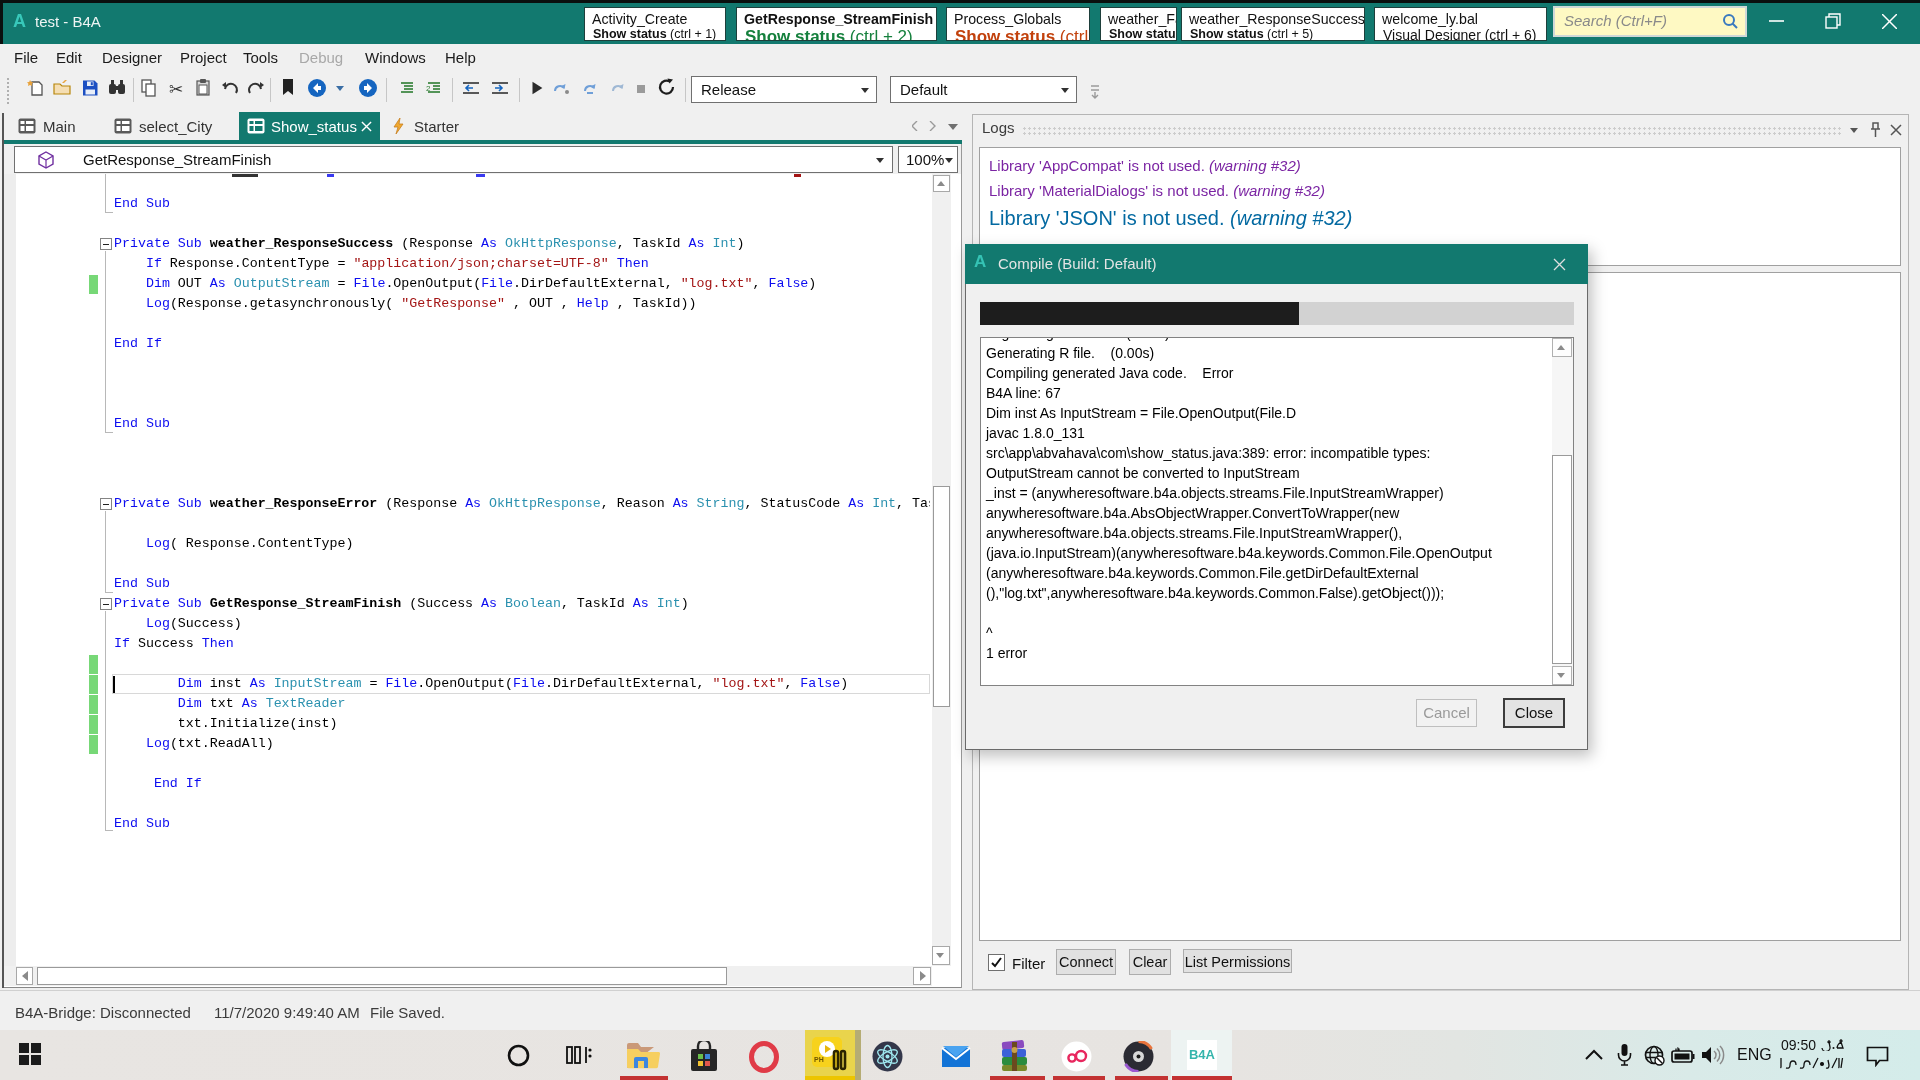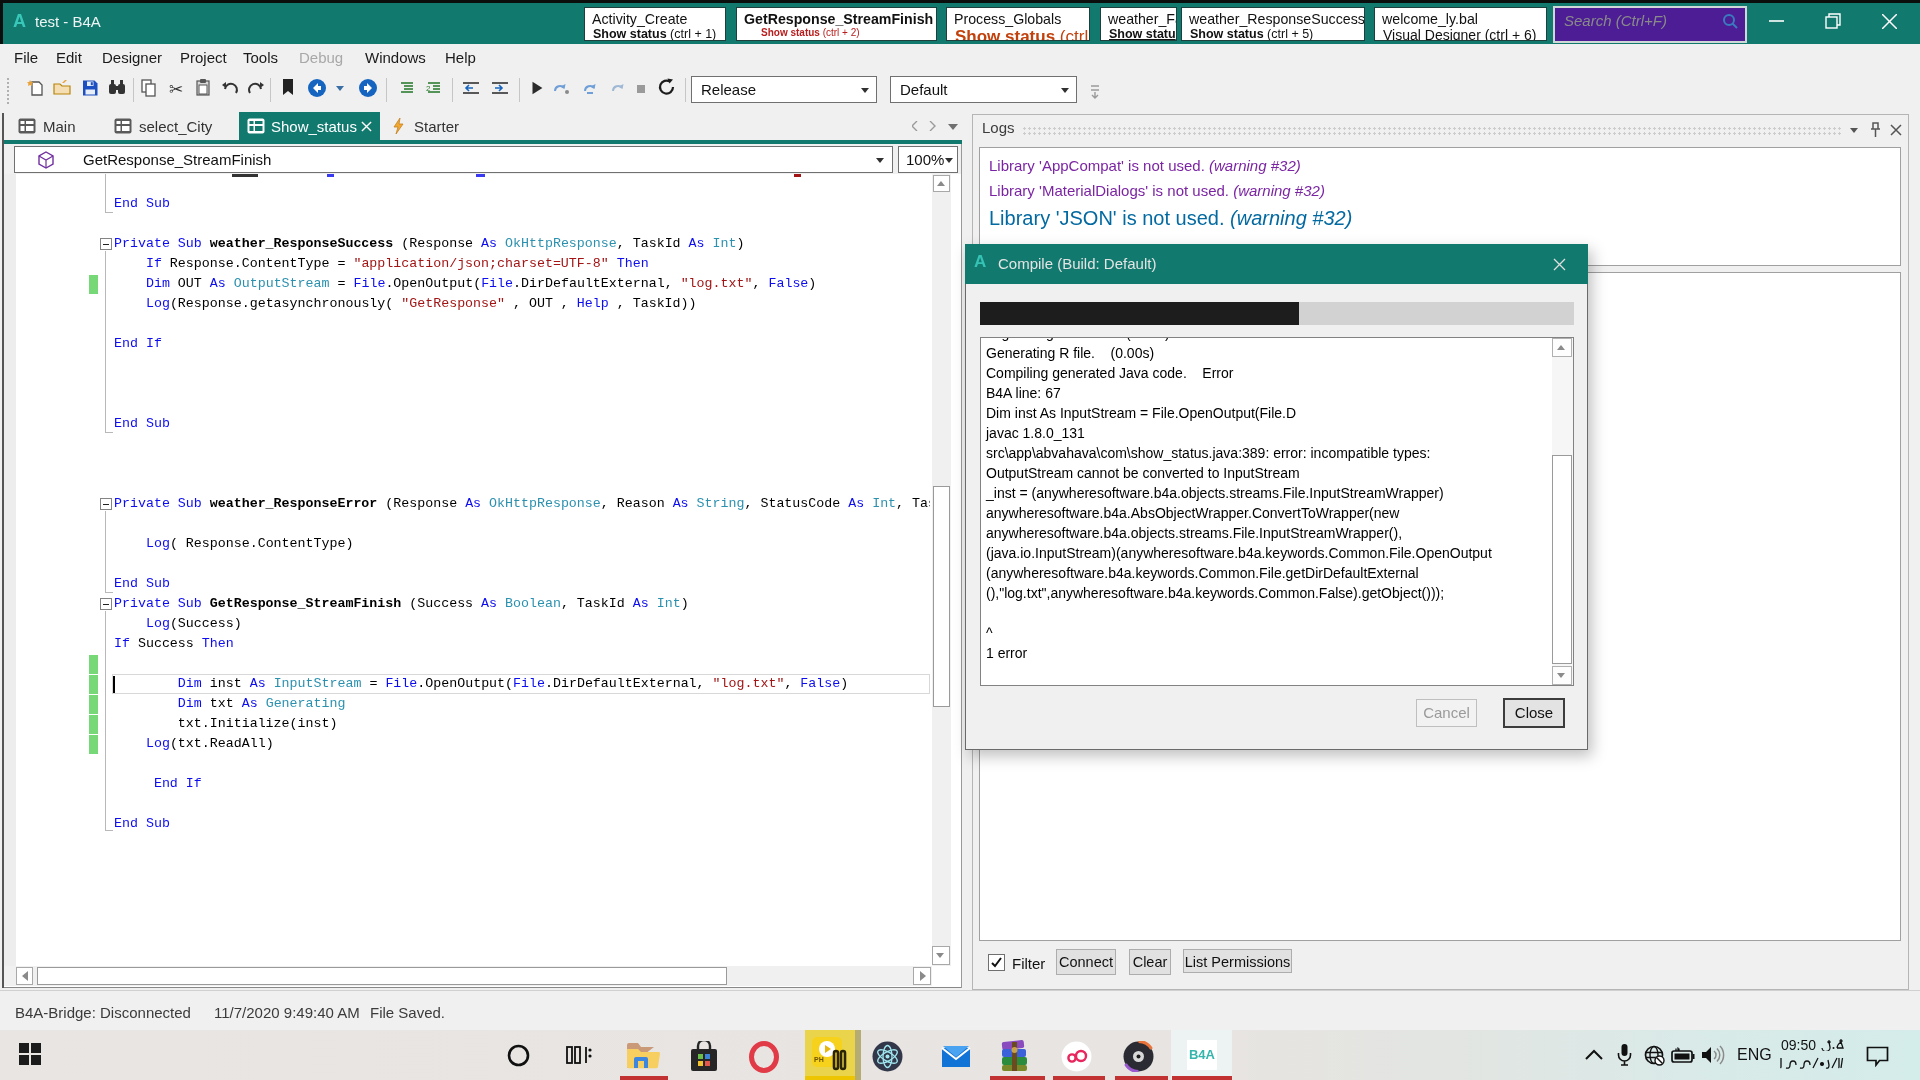--- a/index.html
+++ b/index.html
@@ -17,39 +17,39 @@
 <div class="abs" style="left:0;top:0;width:1920px;height:3px;background:#0a0f0e"></div>
 <div class="abs" style="left:0;top:0;width:2.5px;height:44px;background:#0a0f0e"></div>
 <div class="abs" style="left:13px;top:11px;font-size:18px;font-weight:bold;color:#38c8ba">A</div>
 <div class="abs" style="left:35px;top:13px;font-size:15px;color:#eef4f3">test - B4A</div>
 <div class="abs" style="left:584px;top:7px;width:142px;height:34px;background:#fff;border:1px solid #1e3f3b;overflow:hidden;white-space:nowrap">
       <div style="position:absolute;left:7px;top:3px;font-size:14.2px;color:#111">Activity_Create</div>
       <div style="position:absolute;left:8px;top:19px;font-size:12.5px;color:#111"><span style="font-weight:bold;">Show status</span><span>&nbsp;(ctrl + 1)</span></div>
     </div>
 <div class="abs" style="left:736px;top:7px;width:201px;height:34px;background:#fff;border:1px solid #1e3f3b;overflow:hidden;white-space:nowrap">
       <div style="position:absolute;left:7px;top:3px;font-size:14.2px;font-weight:bold;color:#111">GetResponse_StreamFinish</div>
-      <div style="position:absolute;left:24px;top:19px;font-size:10px;color:#b91c1c"><span style="font-weight:bold;">Show status</span><span>&nbsp;(ctrl + 2)</span></div>
+      <div style="position:absolute;left:8px;top:19px;font-size:17px;color:#15803d"><span style="font-weight:bold;">Show status</span><span>&nbsp;(ctrl + 2)</span></div>
     </div>
 <div class="abs" style="left:946px;top:7px;width:144px;height:34px;background:#fff;border:1px solid #1e3f3b;overflow:hidden;white-space:nowrap">
       <div style="position:absolute;left:7px;top:3px;font-size:14.2px;color:#111">Process_Globals</div>
       <div style="position:absolute;left:8px;top:19px;font-size:17px;color:#c2410c"><span style="font-weight:bold;">Show status</span><span>&nbsp;(ctrl + 3)</span></div>
     </div>
 <div class="abs" style="left:1100px;top:7px;width:77px;height:34px;background:#fff;border:1px solid #1e3f3b;overflow:hidden;white-space:nowrap">
       <div style="position:absolute;left:7px;top:3px;font-size:14.2px;color:#111">weather_Fail</div>
-      <div style="position:absolute;left:8px;top:19px;font-size:12.5px;color:#111"><span style="font-weight:bold;text-decoration:underline;">Show statu</span><span>&nbsp;(ctrl + 4)</span></div>
+      <div style="position:absolute;left:8px;top:19px;font-size:12.5px;color:#111"><span style="font-weight:bold;">Show statu</span><span>&nbsp;(ctrl + 4)</span></div>
     </div>
 <div class="abs" style="left:1181px;top:7px;width:184px;height:34px;background:#fff;border:1px solid #1e3f3b;overflow:hidden;white-space:nowrap">
       <div style="position:absolute;left:7px;top:3px;font-size:14.2px;color:#111">weather_ResponseSuccess</div>
       <div style="position:absolute;left:8px;top:19px;font-size:12.5px;color:#111"><span style="font-weight:bold;">Show status</span><span>&nbsp;(ctrl + 5)</span></div>
     </div>
 <div class="abs" style="left:1374px;top:7px;width:173px;height:34px;background:#fff;border:1px solid #1e3f3b;overflow:hidden;white-space:nowrap">
       <div style="position:absolute;left:7px;top:3px;font-size:14.2px;color:#111">welcome_ly.bal</div>
       <div style="position:absolute;left:8px;top:19px;font-size:14px;color:#111"><span style="">Visual Designer</span><span>&nbsp;(ctrl + 6)</span></div>
     </div>
-<div class="abs" style="left:1553px;top:6px;width:194px;height:37px;background:#4c1d95;border:2px solid #cfd8d7">
+<div class="abs" style="left:1553px;top:6px;width:194px;height:31px;background:#fef9c3;border:2px solid #cfd8d7">
       <div style="position:absolute;left:9px;top:4px;font-size:15px;font-style:italic;color:#8a8a8a">Search (Ctrl+F)</div>
       <svg style="position:absolute;right:6px;top:5px" width="17" height="17" viewBox="0 0 17 17">
         <circle cx="7" cy="7" r="5" fill="none" stroke="#3a7abf" stroke-width="2"></circle>
         <line x1="10.5" y1="10.5" x2="15" y2="15" stroke="#3a7abf" stroke-width="2"></line>
       </svg>
     </div>
 <svg class="abs" style="left:1769px;top:14px" width="15" height="15" viewBox="0 0 15 15">
       <line x1="0" y1="7" x2="15" y2="7" stroke="#fff" stroke-width="1.6"></line>
     </svg>
 <svg class="abs" style="left:1825px;top:13px" width="16" height="16" viewBox="0 0 16 16">
@@ -300,21 +300,21 @@
 <span class="k">Private Sub </span><span class="b">weather_ResponseError</span> (Response <span class="k">As</span> <span class="t">OkHttpResponse</span>, Reason <span class="k">As</span> <span class="t">String</span>, StatusCode <span class="k">As</span> <span class="t">Int</span>, Tas
  
     <span class="k">Log</span>( Response.ContentType)
  
 <span class="k">End Sub</span>
 <span class="k">Private Sub </span><span class="b">GetResponse_StreamFinish</span> (Success <span class="k">As</span> <span class="t">Boolean</span>, TaskId <span class="k">As</span> <span class="t">Int</span>)
     <span class="k">Log</span>(Success)
 <span class="k">If</span> Success <span class="k">Then</span>
  
         <span class="k">Dim</span> inst <span class="k">As</span> <span class="t">InputStream</span> = <span class="k">File</span>.OpenOutput(<span class="k">File</span>.DirDefaultExternal, <span class="s">"log.txt"</span>, <span class="k">False</span>)
-        <span class="k">Dim</span> txt <span class="k">As</span> <span class="t">Generating</span>
+        <span class="k">Dim</span> txt <span class="k">As</span> <span class="t">TextReader</span>
         txt.Initialize(inst)
     <span class="k">Log</span>(txt.ReadAll)
  
      <span class="k">End If</span>
  
 <span class="k">End Sub</span>
  
 </pre>
     </div>
 <div class="abs" style="left:932px;top:174px;width:19px;height:792px;background:#f0f0f0"></div>

